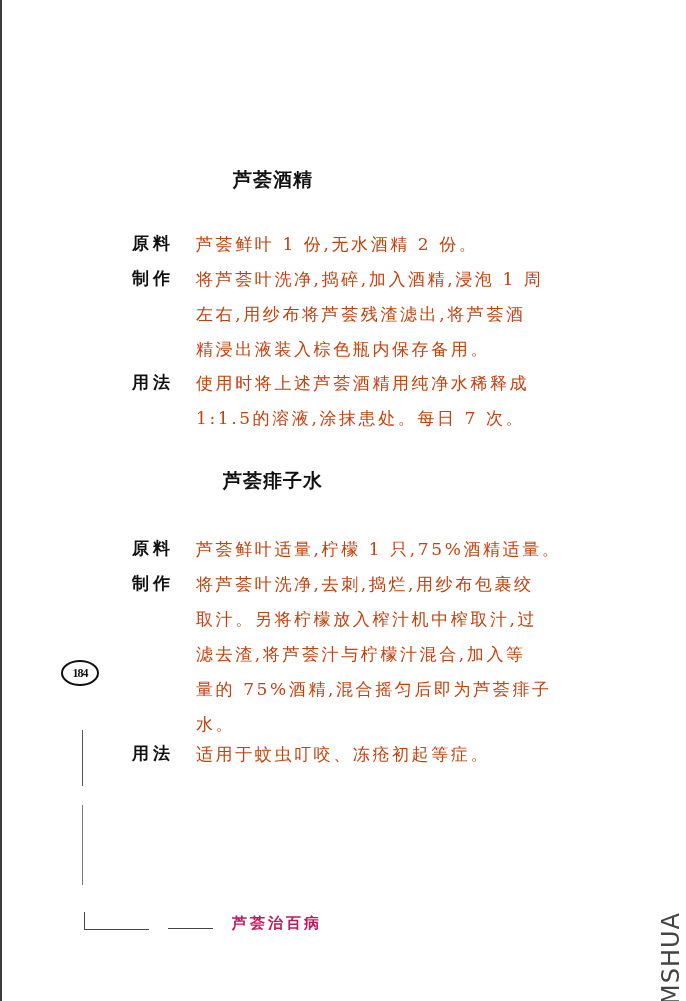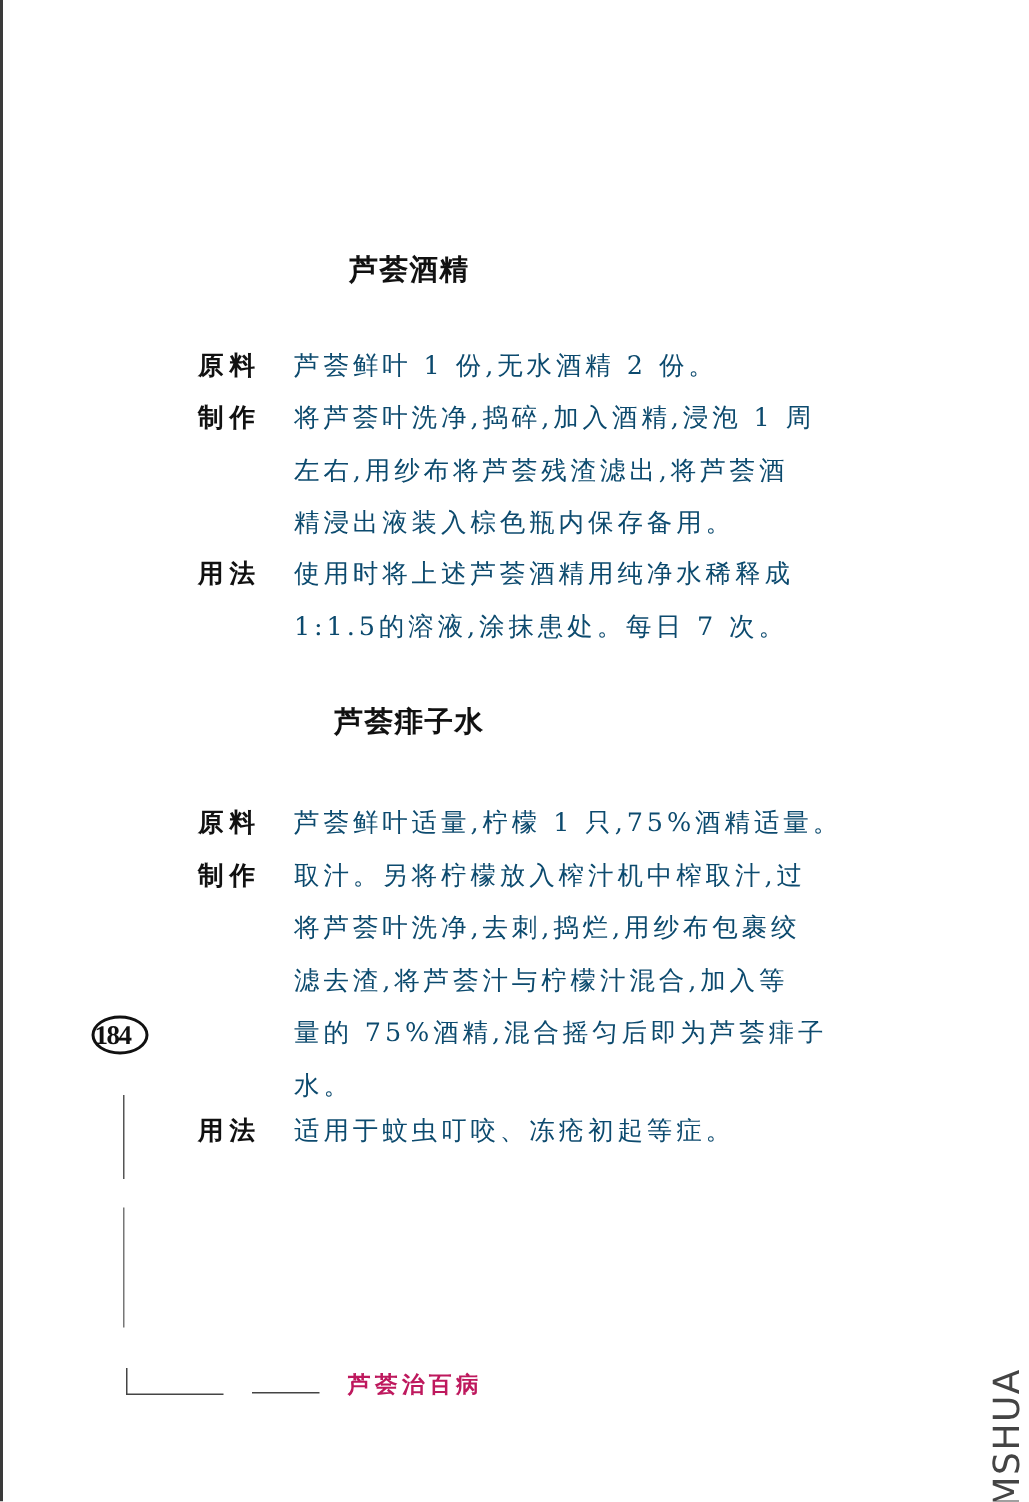--- a/index.html
+++ b/index.html
@@ -17,28 +17,28 @@
       font-size: 19px; font-weight: bold; letter-spacing: 1px; color: #111;
     }
     .entry { position: absolute; left: 132px; width: 450px; }
     .label {
       position: absolute; left: 0; top: 0; width: 56px;
       font-family: "DejaVu Sans", "Liberation Sans", sans-serif;
       font-size: 17px; font-weight: bold; letter-spacing: 4px; color: #111;
     }
     .body-text {
       margin-left: 64px; font-size: 17px; line-height: 35px;
-      letter-spacing: 2.6px; color: #0c4a6e;
+      letter-spacing: 2.6px; color: #c2410c;
     }
     .body-text div { white-space: nowrap; }
     .page-num {
-      position: absolute; left: 61px; top: 677px; width: 34px; height: 22px;
+      position: absolute; left: 61px; top: 660px; width: 34px; height: 22px;
       border: 2px solid #111; border-radius: 50%;
-      font-family: "Liberation Serif", serif; font-weight: bold; font-size: 18px;
-      line-height: 22px; letter-spacing: -1px; color: #111;
+      font-family: "Liberation Serif", serif; font-weight: bold; font-size: 12px;
+      text-align: center; line-height: 22px; letter-spacing: -1px; color: #111;
     }
     .vline { position: absolute; left: 82px; width: 1px; background: #555; }
     .corner {
       position: absolute; left: 84px; top: 912px; width: 64px; height: 17px;
       border-left: 1px solid #444; border-bottom: 1px solid #444;
     }
     .hline { position: absolute; left: 168px; top: 928px; width: 45px; height: 1px; background: #444; }
     .footer-title {
       position: absolute; left: 232px; top: 914px;
       font-family: "DejaVu Sans", "Liberation Sans", sans-serif;
@@ -87,22 +87,22 @@
 <div class="entry" style="top:532px;">
   <div class="label" style="top:5px;">原料</div>
   <div class="body-text">
     <div>芦荟鲜叶适量,柠檬 1 只,75%酒精适量。</div>
   </div>
 </div>
 
 <div class="entry" style="top:567px;">
   <div class="label" style="top:5px;">制作</div>
   <div class="body-text">
+    <div>将芦荟叶洗净,去刺,捣烂,用纱布包裹绞</div>
     <div>取汁。另将柠檬放入榨汁机中榨取汁,过</div>
-    <div>将芦荟叶洗净,去刺,捣烂,用纱布包裹绞</div>
     <div>滤去渣,将芦荟汁与柠檬汁混合,加入等</div>
     <div>量的 75%酒精,混合摇匀后即为芦荟痱子</div>
     <div>水。</div>
   </div>
 </div>
 
 <div class="entry" style="top:737px;">
   <div class="label" style="top:5px;">用法</div>
   <div class="body-text">
     <div>适用于蚊虫叮咬、冻疮初起等症。</div>

